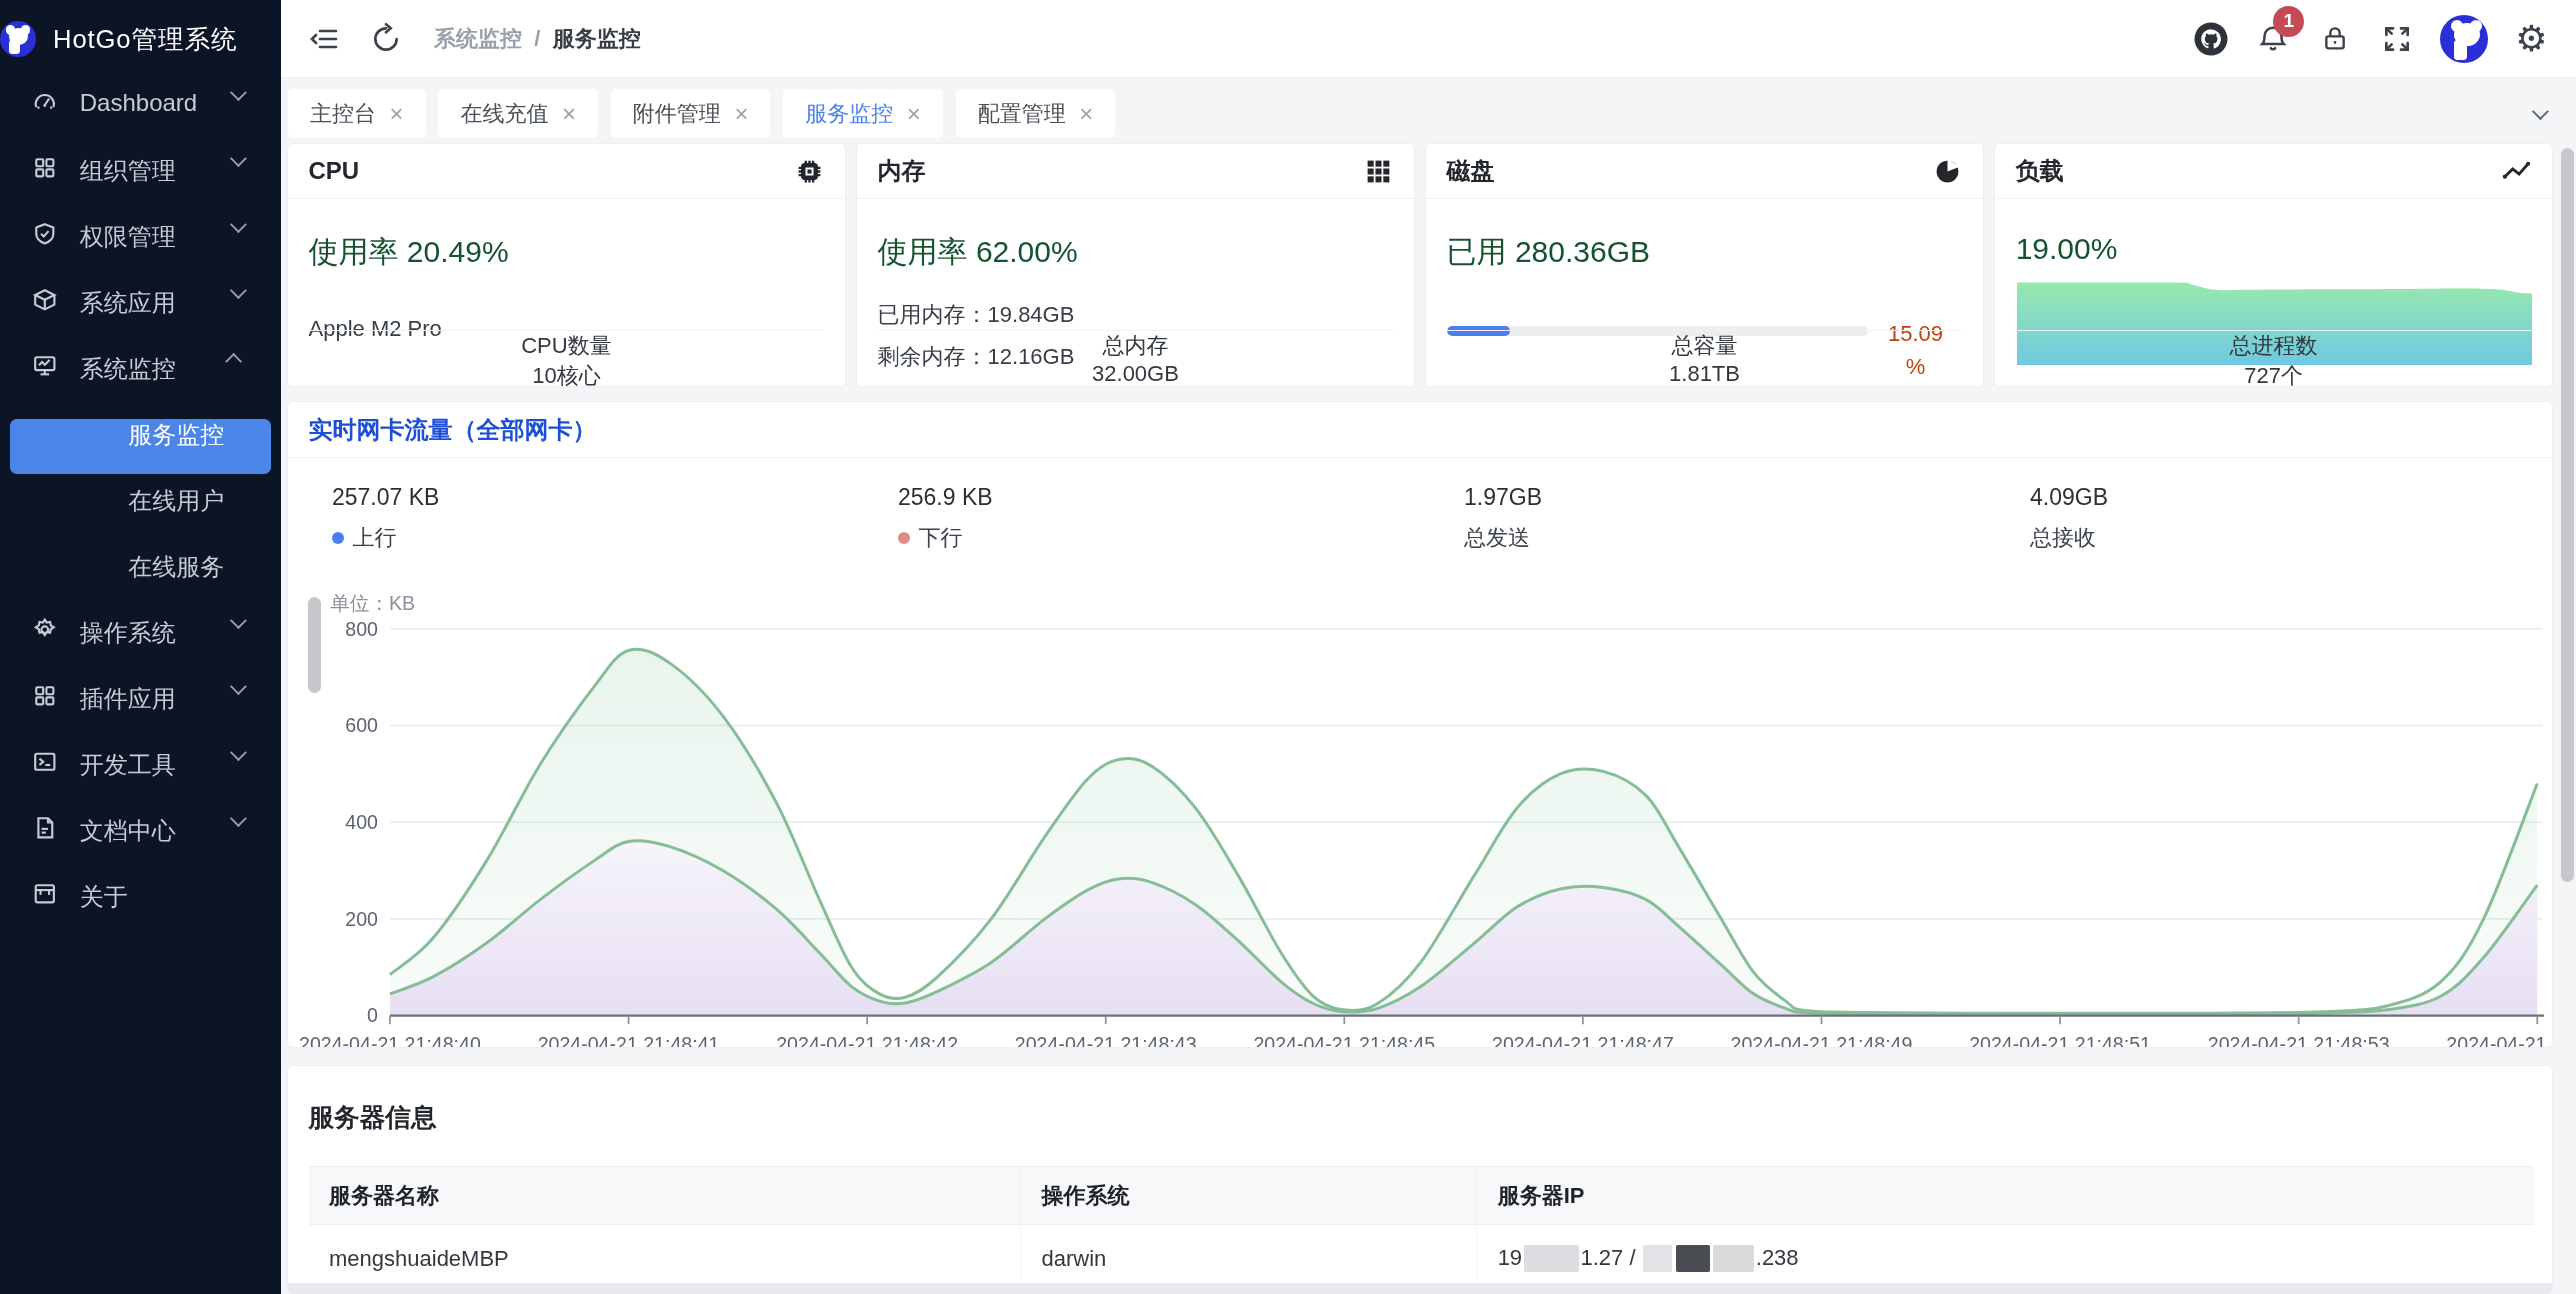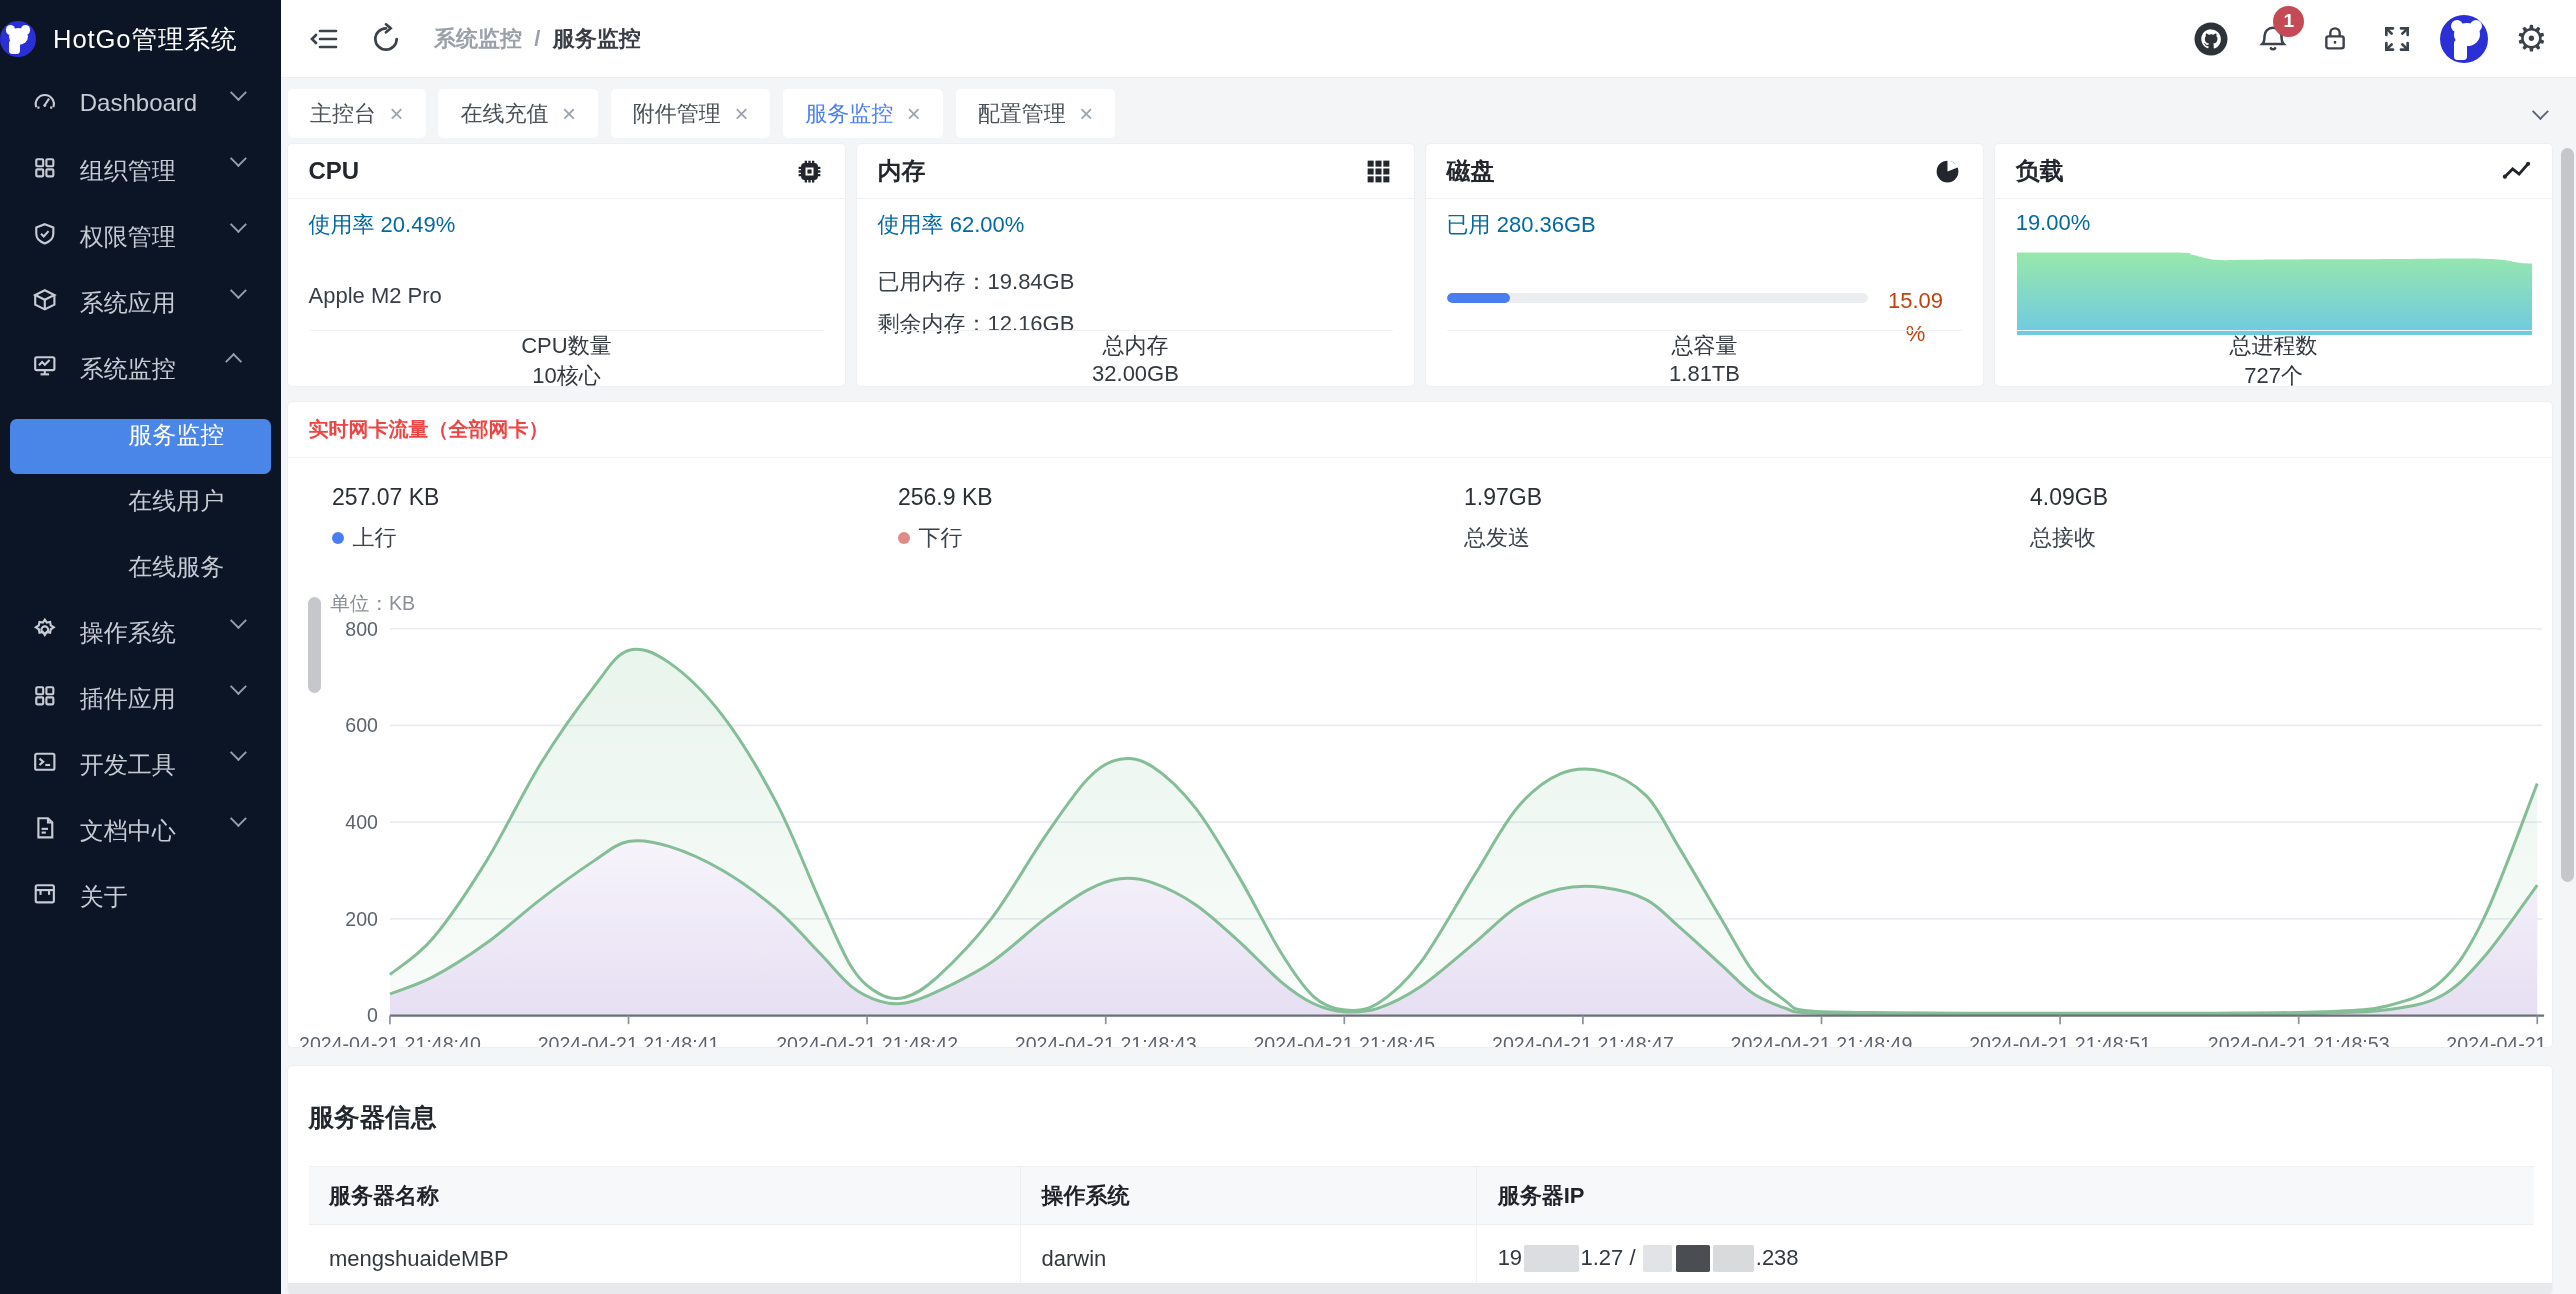--- a/index.html
+++ b/index.html
@@ -53,33 +53,33 @@
   .tabbar-chev .chev { border-color:#5a6478; margin:0; }
 
   
   .card { background:#fff; border:0.9px solid #edeff2; border-radius:5.1px; position:absolute; }
   .cards-row { position:absolute; left:287px; top:143px; width:2266px; height:244px; display:grid; grid-template-columns:repeat(4,1fr); gap:10.2px; }
   .stat-card { position:relative; background:#fff; border:0.9px solid #edeff2; border-radius:5.1px; overflow:hidden; }
   .ch { height:55px; display:flex; align-items:center; justify-content:space-between; padding:0 20.5px; border-bottom:0.9px solid #f0f1f3;text-align:right; }
   .ch .ct { font-size:24px; font-weight:700; color:#23272d; }
   .cb { padding:0 20.5px; }
   .cf { position:absolute; bottom:0; left:20.5px; right:20.5px; height:56px; border-top:0.9px solid #f0f1f3; display:flex; align-items:center; justify-content:space-between; font-size:22px; color:#33383f;flex-direction:column; }
-  .line1 { margin-top:11px; font-size:22px; color:#0369a1; }
+  .line1 { margin-top:33px; font-size:30px; color:#14532d; }
   .cpu-model { margin-top:43px; font-size:22px; color:#383e46; }
   .mem-line { margin-top:12px; font-size:22px; color:#383e46; }
   .mem-first { margin-top:27px; }
   .disk-row { display:flex; align-items:flex-start; margin-top:44px; }
   .ptrack { flex:1; height:10.2px; border-radius:5.1px; background:#ebedf0; margin-top:8.5px; overflow:hidden; }
   .pfill { height:100%; border-radius:5.1px; }
   .ppct { width:94px; text-align:center; font-size:22px; color:#c2410c; line-height:1.5; }
   .spark-box { margin-top:13.6px; height:85px; }
 
   
   .chart-card { left:287px; top:401px; width:2266px; height:647px; overflow:hidden; }
-  .chart-head { height:56px; display:flex; align-items:center; padding:0 20.5px; border-bottom:0.9px solid #f0f1f3; font-size:20px; font-weight:700; color:#ef4444; }
+  .chart-head { height:56px; display:flex; align-items:center; padding:0 20.5px; border-bottom:0.9px solid #f0f1f3; font-size:24px; font-weight:700; color:#1d4ed8; }
   .tstats { position:absolute; left:0; top:82px; width:100%; display:grid; grid-template-columns:repeat(4,1fr); }
   .tstat { padding-left:44px; }
   .tsv { font-size:23px; color:#2b3036; }
   .tsl { margin-top:12px; font-size:22px; color:#3c434c; display:flex; align-items:center; gap:8.5px; }
   .dot { width:12px; height:12px; border-radius:50%; display:inline-block; }
   #traffic-svg { position:absolute; left:0; top:162px; }
 
   
   .table-card { left:287px; top:1065px; width:2266px; height:230px; overflow:hidden; }
   .tc-title { font-size:25.6px; font-weight:700; color:#23272d; margin:34px 0 0 20.5px; }

